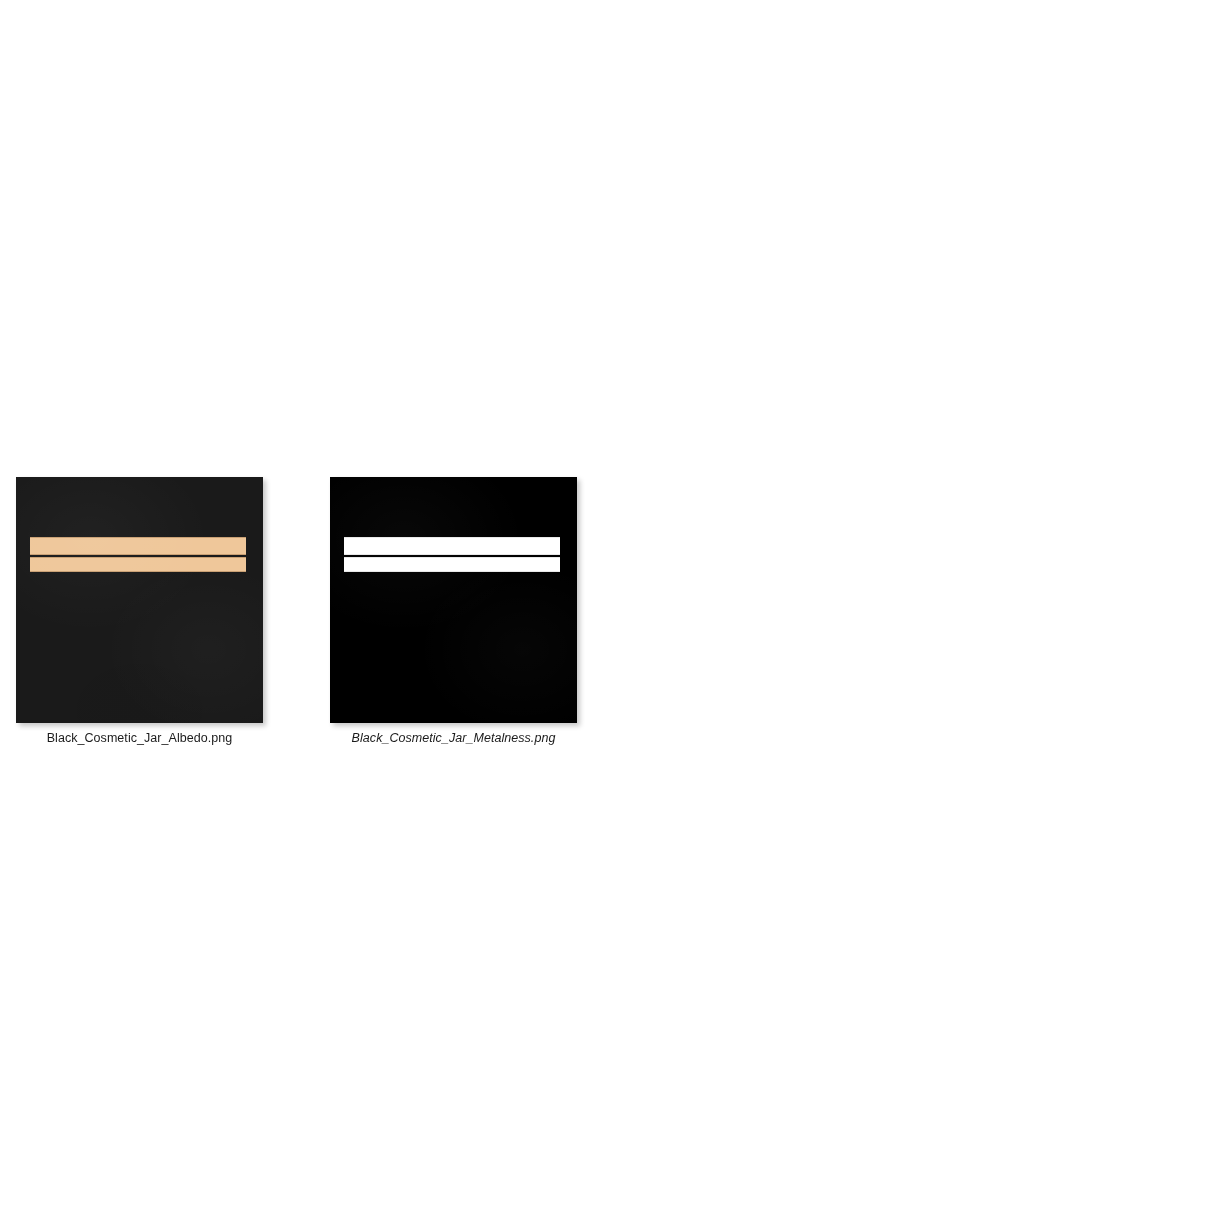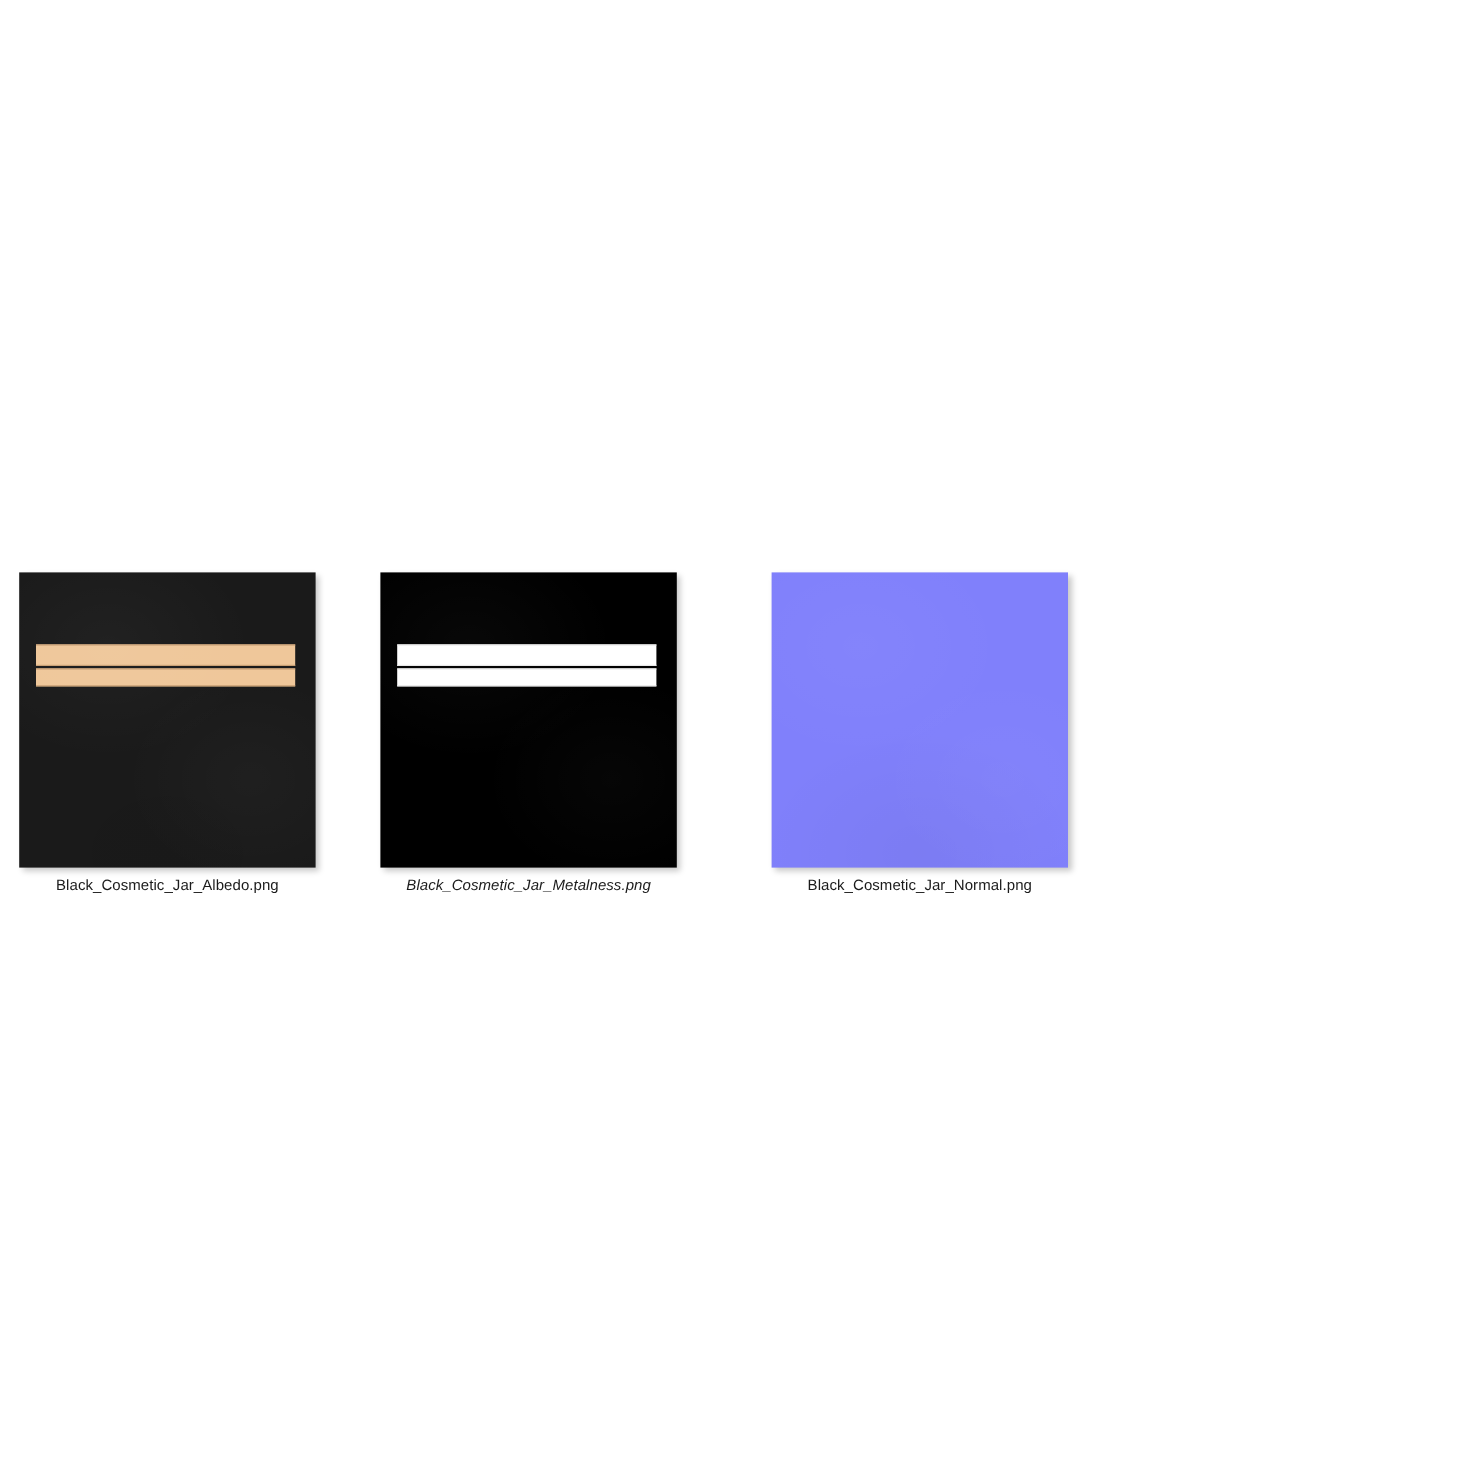--- a/index.html
+++ b/index.html
@@ -75,27 +75,21 @@
 
 <div id="thumb-grid">
     <div class="thumb-cell" style="left: 16px;">
       <div class="thumb-tile" style="background: rgb(26, 26, 26);">
         <div class="band" style="left: 14px; top: 60px; width: 216px; height: 18px; background: rgb(239, 199, 154); border-top: 1px solid rgb(201, 160, 116); border-bottom: 1px solid rgb(201, 160, 116);"></div>
         <div class="band" style="left: 14px; top: 80px; width: 216px; height: 15px; background: rgb(239, 199, 154); border-top: 1px solid rgb(201, 160, 116); border-bottom: 1px solid rgb(201, 160, 116);"></div>
         <div class="tile-noise"></div>
       </div>
       <div class="thumb-label">Black_Cosmetic_Jar_Albedo.png</div>
     </div>
-    <div class="thumb-cell" style="left: 317px; font-style: italic;">
+    <div class="thumb-cell" style="left: 330px; font-style: italic;">
       <div class="thumb-tile" style="background: rgb(0, 0, 0);">
         <div class="band" style="left: 14px; top: 60px; width: 216px; height: 18px; background: rgb(255, 255, 255); border-top: 1px solid rgb(232, 232, 232); border-bottom: 1px solid rgb(232, 232, 232);"></div>
         <div class="band" style="left: 14px; top: 80px; width: 216px; height: 15px; background: rgb(255, 255, 255); border-top: 1px solid rgb(232, 232, 232); border-bottom: 1px solid rgb(232, 232, 232);"></div>
         <div class="tile-noise"></div>
       </div>
       <div class="thumb-label">Black_Cosmetic_Jar_Metalness.png</div>
     </div>
-    <div class="thumb-cell" style="left: 643px;">
-      <div class="thumb-tile" style="background: rgb(128, 128, 251);">
-        <div class="tile-noise"></div>
-      </div>
-      <div class="thumb-label">Black_Cosmetic_Jar_Normal.png</div>
-    </div>
   </div>
 
 </body></html>

